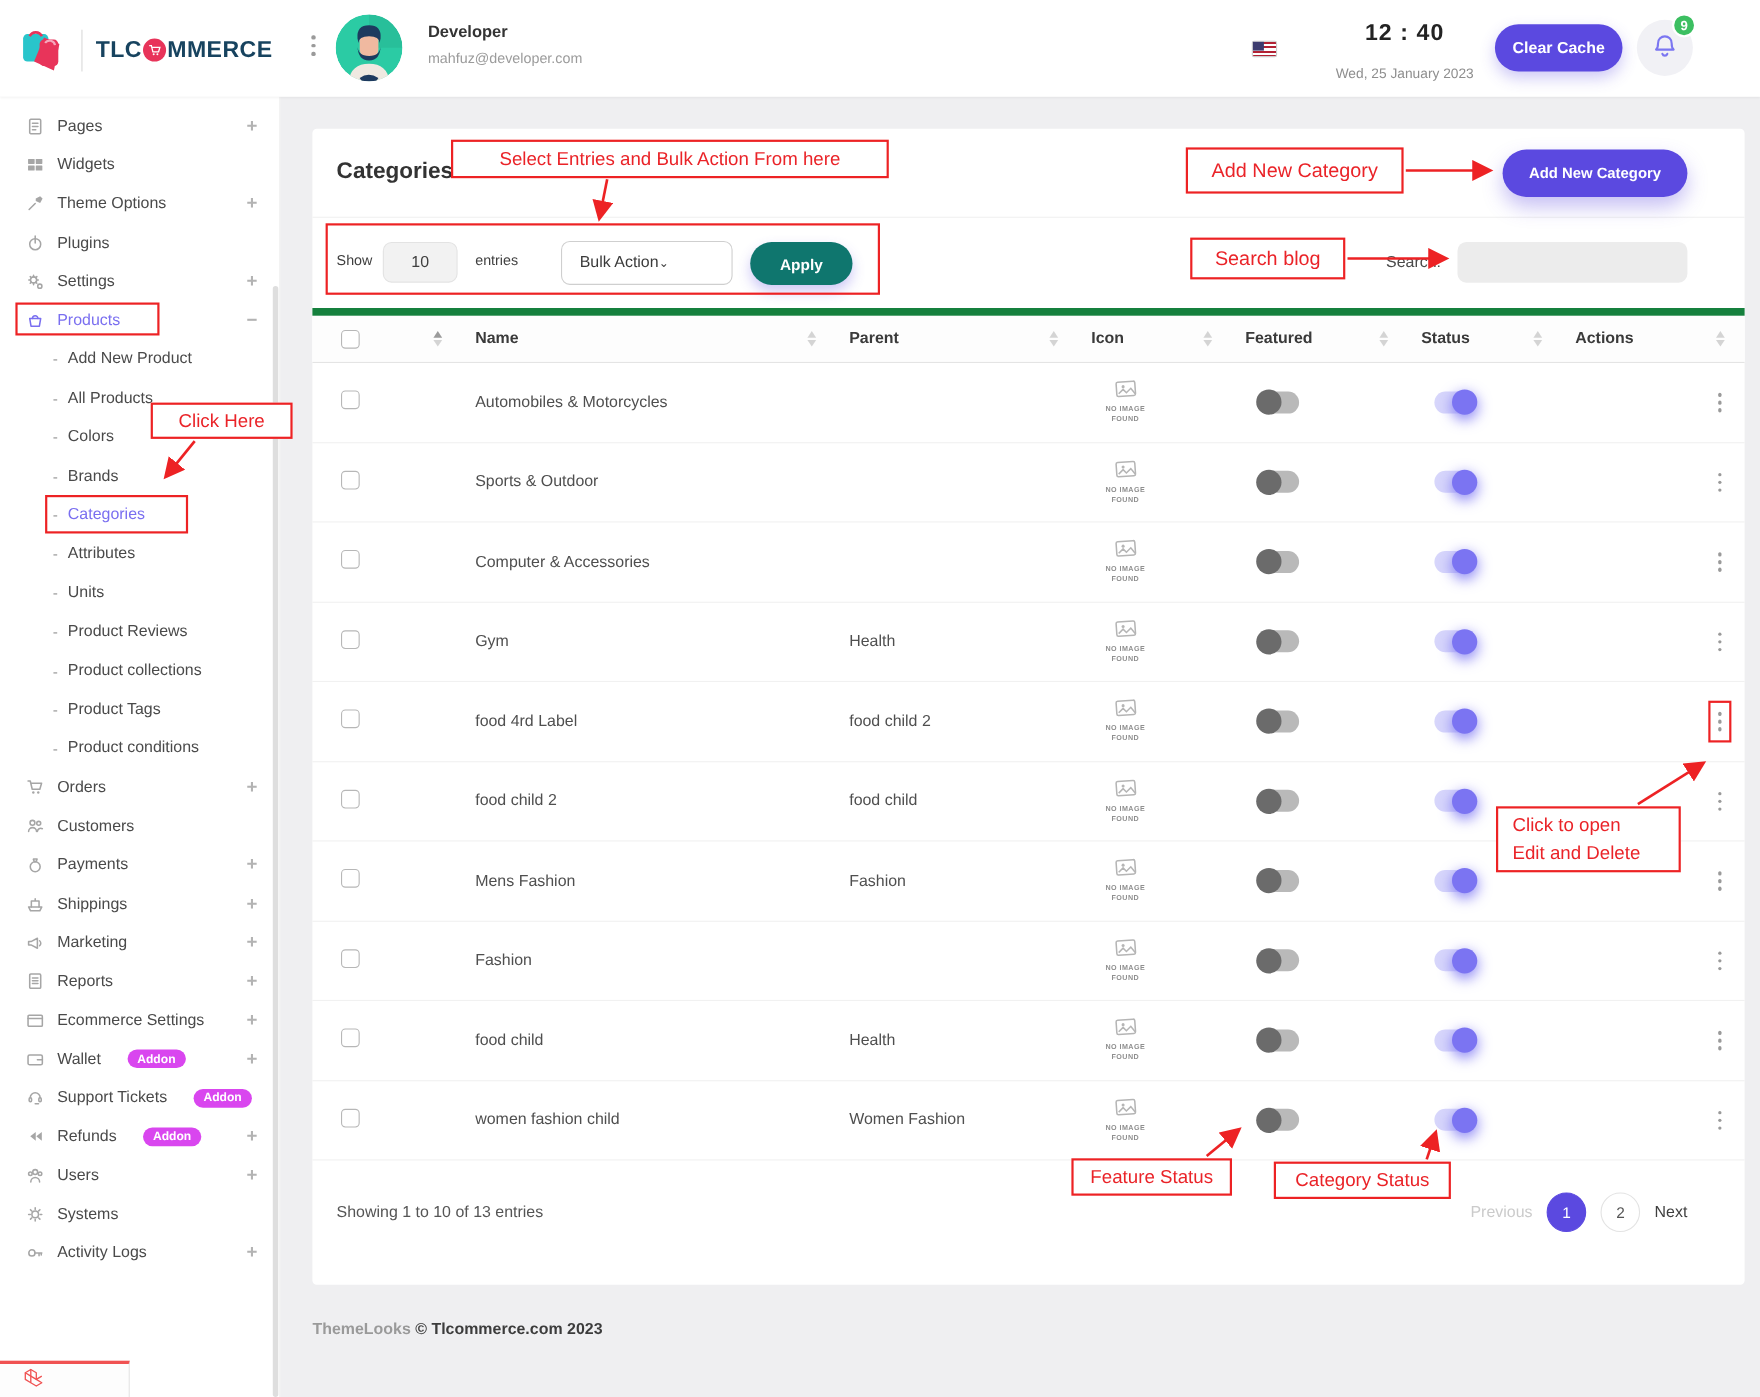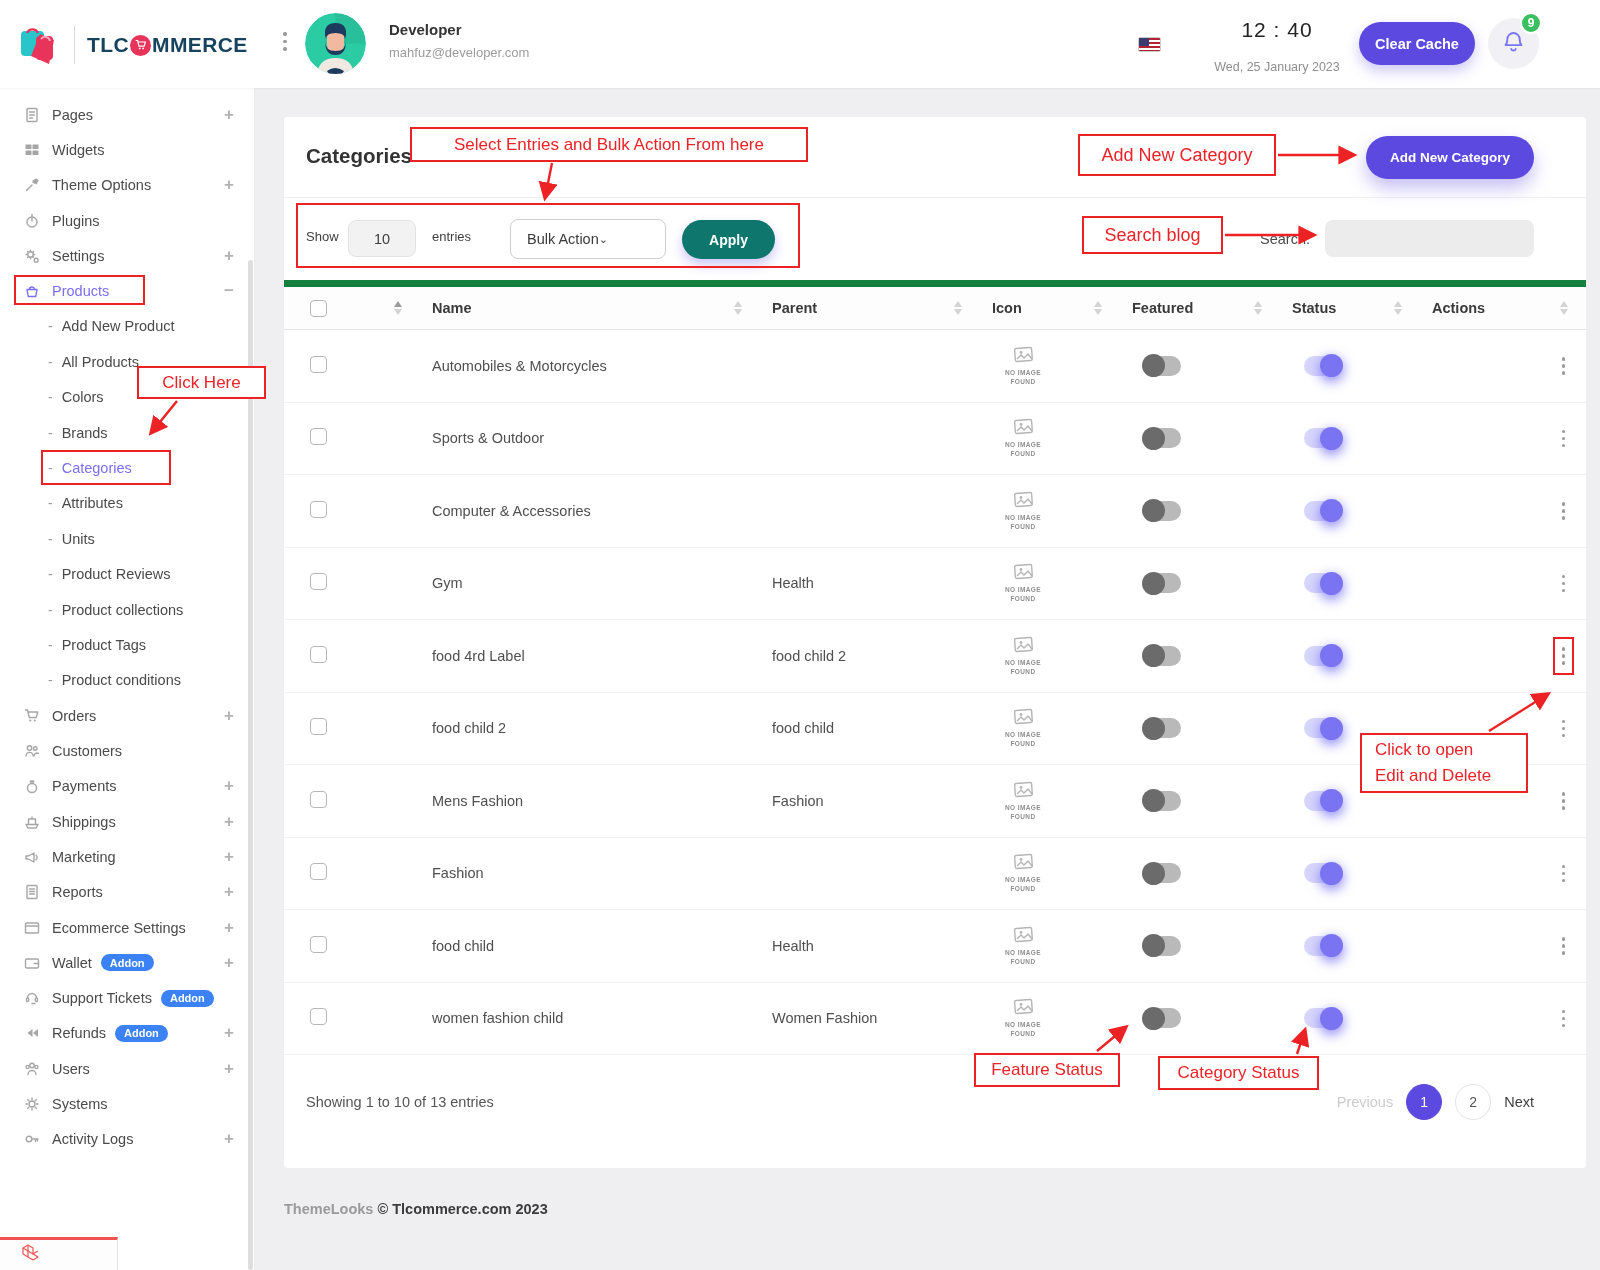--- a/index.html
+++ b/index.html
@@ -14,36 +14,36 @@
   .wordmark{font-size:21px;font-weight:bold;color:#17435f;letter-spacing:.4px;display:flex;align-items:center}
   .word-o{width:21px;height:21px;border-radius:50%;background:#e8345a;display:inline-flex;align-items:center;justify-content:center;margin:0 1px}
   .hdr-kebab{position:absolute;left:283px;top:32px;display:flex;flex-direction:column;gap:4px}
   .hdr-kebab i{width:3.5px;height:3.5px;border-radius:50%;background:#9a9a9a}
   .avatar{position:absolute;left:305px;top:13px;width:61px;height:61px;border-radius:50%;overflow:hidden}
   .uname{position:absolute;left:389px;top:21px;font-size:15px;font-weight:bold;color:#333}
   .uemail{position:absolute;left:389px;top:45px;font-size:13px;color:#9b9b9b}
   .flag{position:absolute;left:1138px;top:37px;width:23px;height:15px;background:repeating-linear-gradient(180deg,#b22234 0 2px,#fff 2px 4px);border:1px solid #ccc;border-radius:2px}
   .flag i{position:absolute;left:0;top:0;width:10px;height:8px;background:#3c3b6e;display:block}
   .timebox{position:absolute;left:1198px;top:18px;width:158px;text-align:center}
-  .timebox .t{font-size:21px;font-weight:normal;color:#232323;letter-spacing:1px}
+  .timebox .t{font-size:21px;font-weight:bold;color:#232323;letter-spacing:1px}
   .timebox .d{font-size:12.5px;color:#8e8e8e;margin-top:18px}
   .btn-cache{position:absolute;left:1359px;top:22px;width:116px;height:43px;border-radius:22px;background:#5b49e0;color:#fff;font-size:14.5px;font-weight:bold;border:none;display:flex;align-items:center;justify-content:center;box-shadow:0 6px 14px rgba(91,73,224,.3);cursor:pointer;font-family:inherit}
   .bell-wrap{position:absolute;left:1488px;top:18px;width:51px;height:51px;border-radius:50%;background:#f1f1f5;display:flex;align-items:center;justify-content:center;cursor:pointer}
   .bell-badge{position:absolute;right:-3px;top:-6px;width:22px;height:22px;border-radius:50%;background:#3cbf61;border:2px solid #fff;color:#fff;font-size:12px;font-weight:bold;display:flex;align-items:center;justify-content:center}
 
   
   .sidebar{position:absolute;left:0;top:88px;width:255px;height:1182px;background:#fff;z-index:4;border-right:1px solid #ececec}
   .side-scroll{position:absolute;right:1px;top:172px;width:5px;height:1010px;background:#dedede;border-radius:3px}
   .side-nav{padding-top:9px}
   .side-item{position:relative;height:35.3px;display:flex;align-items:center;padding:0 20px 0 24px;cursor:pointer}
   .side-item .icn{width:16px;height:16px;margin-right:12px;color:#a6a6a6;display:flex;align-items:center}
   .side-item .lbl{font-size:14.5px;color:#4a4a4a}
   .side-item.active .lbl,.side-item.active .icn{color:#7a6ff0}
   .side-item .expand{margin-left:auto;color:#b3b3b3;font-size:17px;font-weight:bold}
-  .addon{margin-left:9px;background:#3b82f6;color:#fff;font-size:11px;font-weight:bold;padding:2.5px 9px;border-radius:10px}
+  .addon{margin-left:24px;background:#d946ef;color:#fff;font-size:11px;font-weight:bold;padding:2.5px 9px;border-radius:10px}
   .sub-item{position:relative;height:35.4px;display:flex;align-items:center;padding-left:48px;cursor:pointer}
   .sub-item .dash{color:#9a9a9a;margin-right:9px;font-size:14px}
   .sub-item .lbl{font-size:14.5px;color:#4a4a4a}
   .sub-item.active .lbl{color:#7a6ff0}
   .red-outline{position:absolute;border:2px solid #ed2224;pointer-events:none}
 
   
   .main-bg{position:absolute;left:255px;top:88px;width:1345px;height:1182px;background:#efeff1}
   .card{position:absolute;left:284px;top:117px;width:1302px;height:1051px;background:#fff;border-radius:4px}
   .title-row{position:relative;height:81px;border-bottom:1px solid #f0f0f0}

